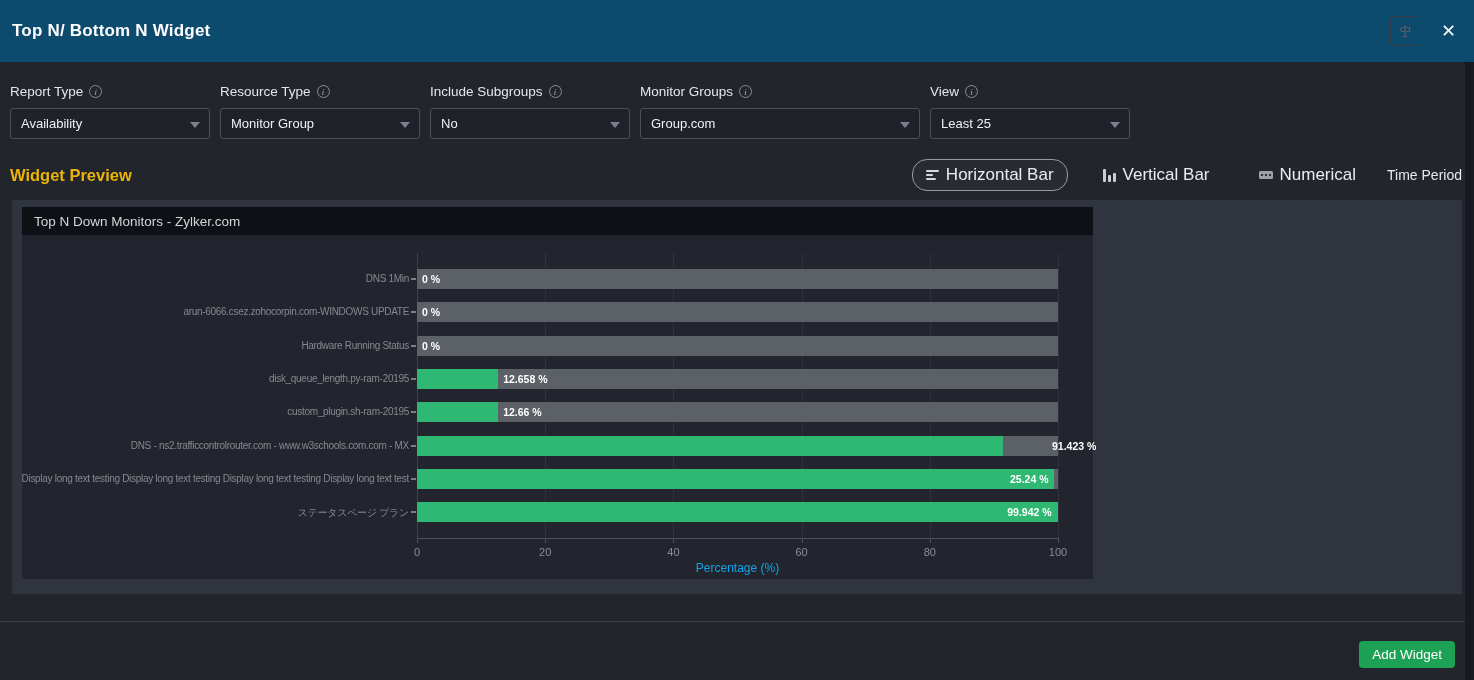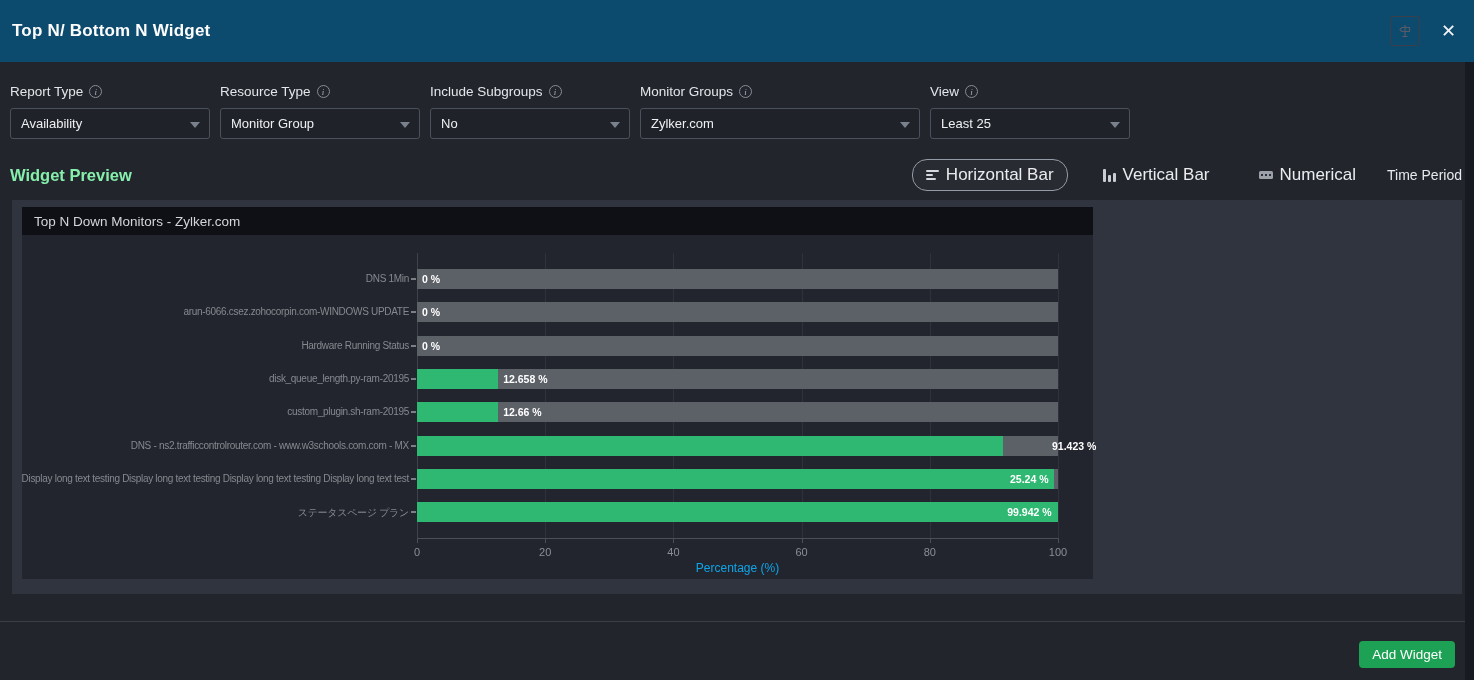--- a/index.html
+++ b/index.html
@@ -46,21 +46,21 @@
     position:absolute; right:9px; top:50%; margin-top:-2px;
     width:0; height:0; border-left:5px solid transparent;
     border-right:5px solid transparent; border-top:6px solid #7b818c;
   }
 
   
   .preview-header {
     position:absolute; top:158px; left:10px; width:1452px; height:34px;
     display:flex; align-items:center;
   }
-  .section-title { font-size:16.5px; font-weight:bold; color:#86efac; }
+  .section-title { font-size:16.5px; font-weight:bold; color:#eab308; }
   .toggles { margin-left:auto; display:flex; align-items:center; gap:21px; }
   .toggle {
     display:flex; align-items:center; gap:7px; font-size:17px; color:#eaecef;
     padding:5px 13px; border:1px solid transparent; border-radius:15px; cursor:pointer;
     white-space:nowrap;
   }
   .toggle.selected { border-color:#959ba5; background:rgba(255,255,255,0.03); }
   .hbars { display:flex; flex-direction:column; gap:2px; width:13px; }
   .hbars i { display:block; height:2px; background:#d6d9dd; border-radius:1px; }
   .hbars i:nth-child(1){ width:13px; } .hbars i:nth-child(2){ width:7px; } .hbars i:nth-child(3){ width:10px; }
@@ -163,21 +163,21 @@
         <span class="caret"></span>
       </div>
     </div>
 
     <div class="field w280">
       <div class="field-label">
         <span>Monitor Groups</span>
         <span class="info-icon">i</span>
       </div>
       <div class="select">
-        <span>Zylker.com</span>
+        <span>Group.com</span>
         <span class="caret"></span>
       </div>
     </div>
 
     <div class="field w200">
       <div class="field-label">
         <span>View</span>
         <span class="info-icon">i</span>
       </div>
       <div class="select">

